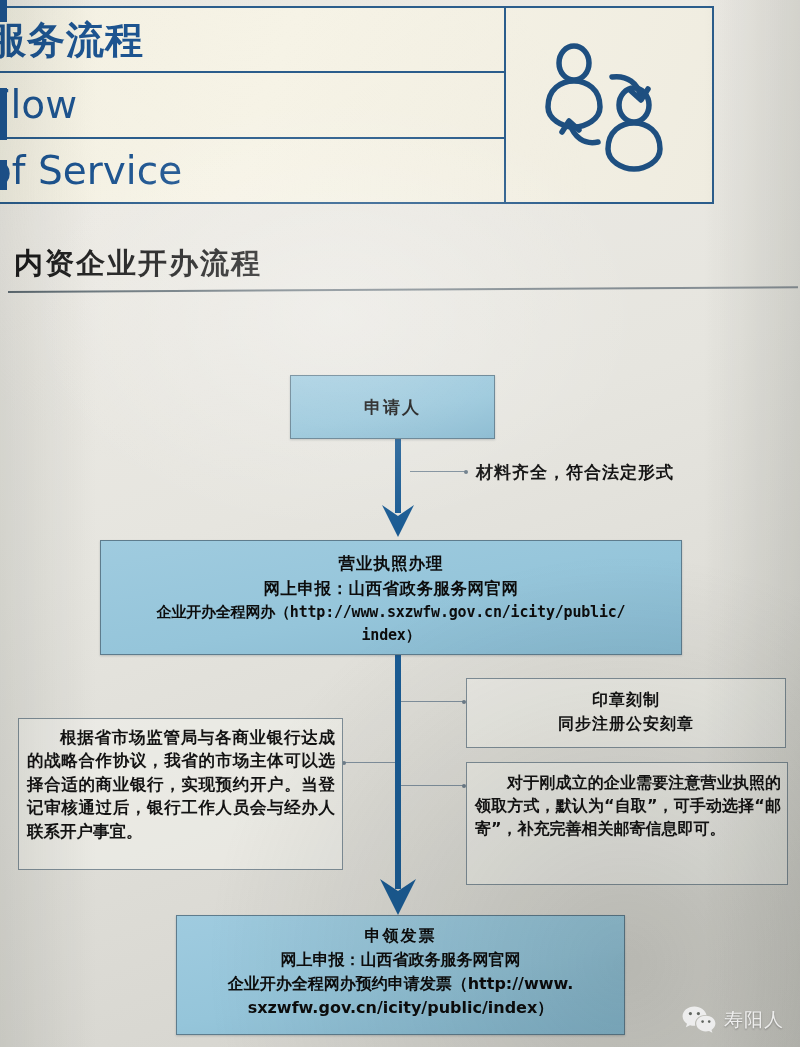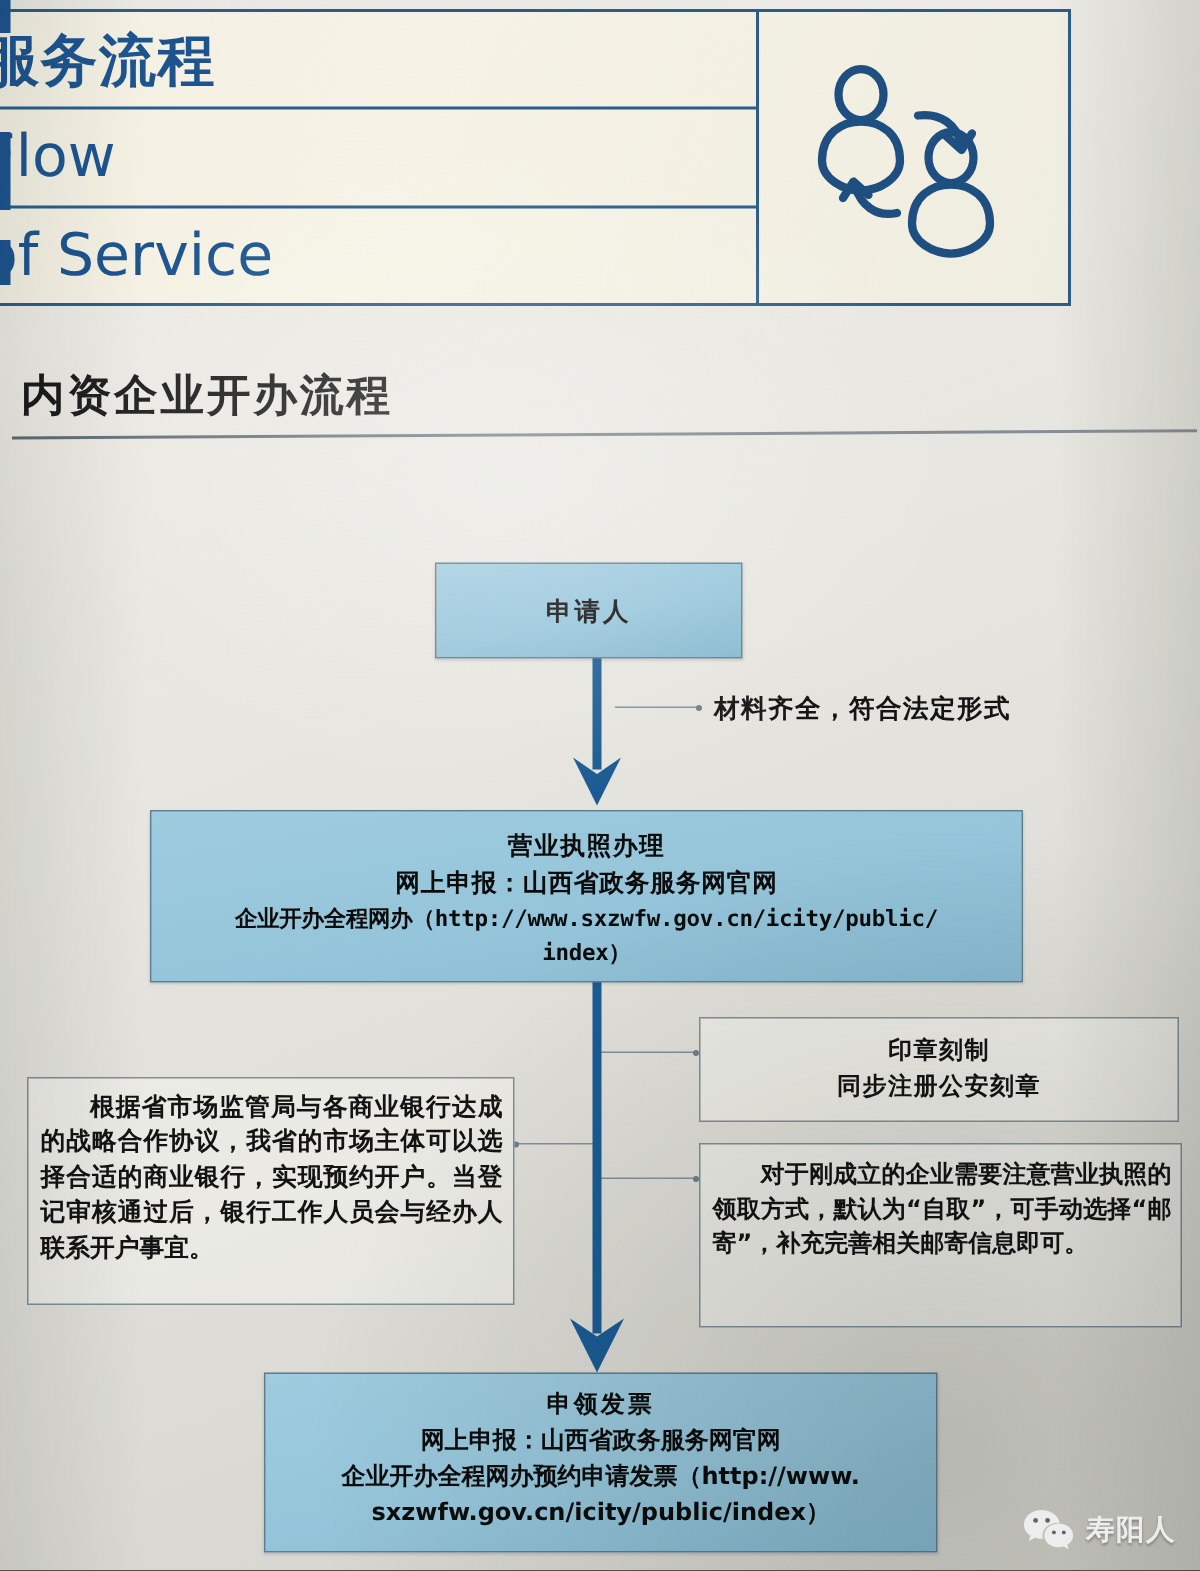--- a/index.html
+++ b/index.html
@@ -225,21 +225,20 @@
     align-items: center;
     gap: 8px;
     z-index: 70;
     opacity: 0.92;
   }
   .watermark .wmtext {
     font-size: 19px;
     color: #f2f2f2;
     letter-spacing: 1px;
     text-shadow: 0 1px 2px rgba(0,0,0,0.35);
-    font-weight: bold;
   }
 </style>
 </head>
 <body>
 
 <div id="page">
 
   <div class="edge-tick" style="top:0px;height:22px;"></div>
   <div class="edge-tick" style="top:88px;height:52px;"></div>
   <div class="edge-tick" style="top:160px;height:30px;"></div>

